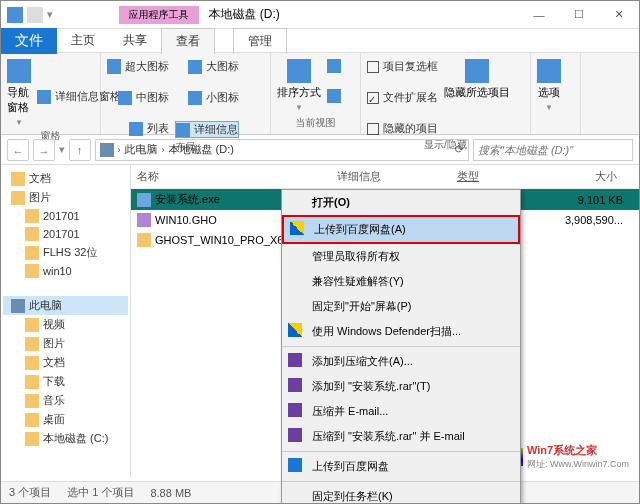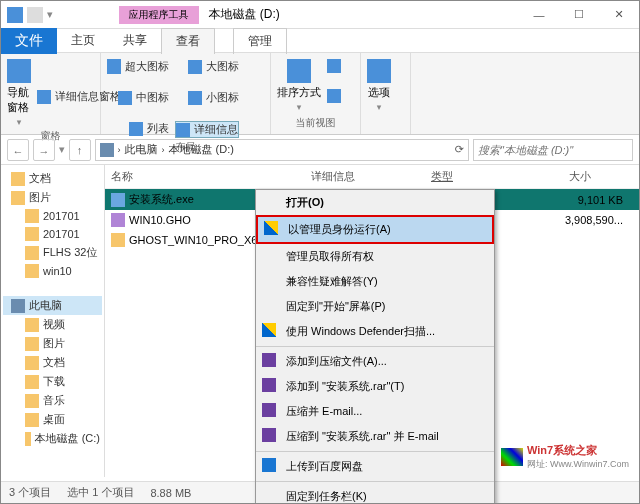--- a/index.html
+++ b/index.html
@@ -24,21 +24,21 @@
 .ritem{display:flex;align-items:center;gap:4px;font-size:11px;color:#333;white-space:nowrap;}
 .ritem .ico{width:14px;height:14px;}
 .bigicon{display:flex;flex-direction:column;align-items:center;gap:2px;font-size:11px;}
 .bigicon .ico{width:24px;height:24px;}
 .navbar{height:30px;display:flex;align-items:center;gap:4px;padding:0 6px;background:#fff;border-bottom:1px solid #ddd;}
 .navbar .navbtn{width:22px;height:22px;border:1px solid #ccc;border-radius:2px;display:flex;align-items:center;justify-content:center;color:#666;}
 .navbar .crumb{flex:1;height:22px;border:1px solid #ccc;display:flex;align-items:center;padding:0 4px;gap:4px;font-size:11px;}
 .navbar .crumb span{color:#333;}
 .navbar .search{width:160px;height:22px;border:1px solid #ccc;padding:0 4px;color:#999;font-style:italic;}
 .main{display:flex;height:312px;background:#fff;}
-.tree{width:104px;border-right:1px solid #ddd;overflow:hidden;padding:4px 2px;}
+.tree{width:130px;border-right:1px solid #ddd;overflow:hidden;padding:4px 2px;}
 .tnode{display:flex;align-items:center;gap:4px;padding:2px 2px 2px 8px;font-size:11px;color:#333;white-space:nowrap;}
 .tnode.deep{padding-left:22px;}
 .tnode .fico{width:14px;height:14px;}
 .tnode.sel{background:#cde6f7;}
 .files{flex:1;position:relative;}
 .fheader{display:flex;border-bottom:1px solid #eee;padding:4px 6px;color:#555;}
 .fheader div:nth-child(1){width:200px;}
 .fheader div:nth-child(2){width:120px;}
 .fheader div:nth-child(3){width:90px;text-decoration:underline;}
 .fheader div:nth-child(4){width:70px;text-align:right;}
@@ -159,20 +159,43 @@
         <div class="ritem">
             <div class="ico ico-blue"></div>
           </div>
         <div class="ritem">
             <div class="ico ico-blue"></div>
           </div>
       </div>
     </div>
     <div class="glabel">当前视图</div>
   </div>
+  <div class="rgroup" style="width:170px">
+    <div class="gcontent">
+      <div class="rcol">
+        <div class="ritem">
+            <span class="chk"></span>
+            <span>项目复选框</span>
+          </div>
+        <div class="ritem">
+            <span class="chk on"></span>
+            <span>文件扩展名</span>
+          </div>
+        <div class="ritem">
+            <span class="chk"></span>
+            <span>隐藏的项目</span>
+          </div>
+      </div>
+      <div class="bigicon">
+          <div class="ico ico-blue"></div>
+          <span>隐藏所选项目</span>
+        </div>
+    </div>
+    <div class="glabel">显示/隐藏</div>
+  </div>
   <div class="rgroup" style="width:50px">
     <div class="gcontent">
         <div class="bigicon">
           <div class="ico ico-blue"></div>
           <span>选项</span>
           <span class="chev">▾</span>
         </div>
       </div>
     <div class="glabel"></div>
   </div>
@@ -280,21 +303,21 @@
         <div class="frow">
           <div class="fn">
             <div class="fico2 ico-folder"></div>
             <span>GHOST_WIN10_PRO_X64...</span>
           </div>
           <div class="fsize"></div>
         </div>
       </div>
     <div class="ctxmenu" id="ctxmenu">
         <div class="ctxitem" style="font-weight: bold;"><span>打开(O)</span></div>
-        <div class="ctxitem hl"><div class="cico ico-shield"></div><span>以管理员身份运行(A)</span></div>
+        <div class="ctxitem hl"><div class="cico ico-shield"></div><span>上传到百度网盘(A)</span></div>
         <div class="ctxitem"><span>管理员取得所有权</span></div>
         <div class="ctxitem"><span>兼容性疑难解答(Y)</span></div>
         <div class="ctxitem"><span>固定到"开始"屏幕(P)</span></div>
         <div class="ctxitem"><div class="cico ico-shield"></div><span>使用 Windows Defender扫描...</span></div>
         <div class="ctxitem sep"></div>
         <div class="ctxitem"><div class="cico ico-rar"></div><span>添加到压缩文件(A)...</span></div>
         <div class="ctxitem"><div class="cico ico-rar"></div><span>添加到 "安装系统.rar"(T)</span></div>
         <div class="ctxitem"><div class="cico ico-rar"></div><span>压缩并 E-mail...</span></div>
         <div class="ctxitem"><div class="cico ico-rar"></div><span>压缩到 "安装系统.rar" 并 E-mail</span></div>
         <div class="ctxitem sep"></div>

